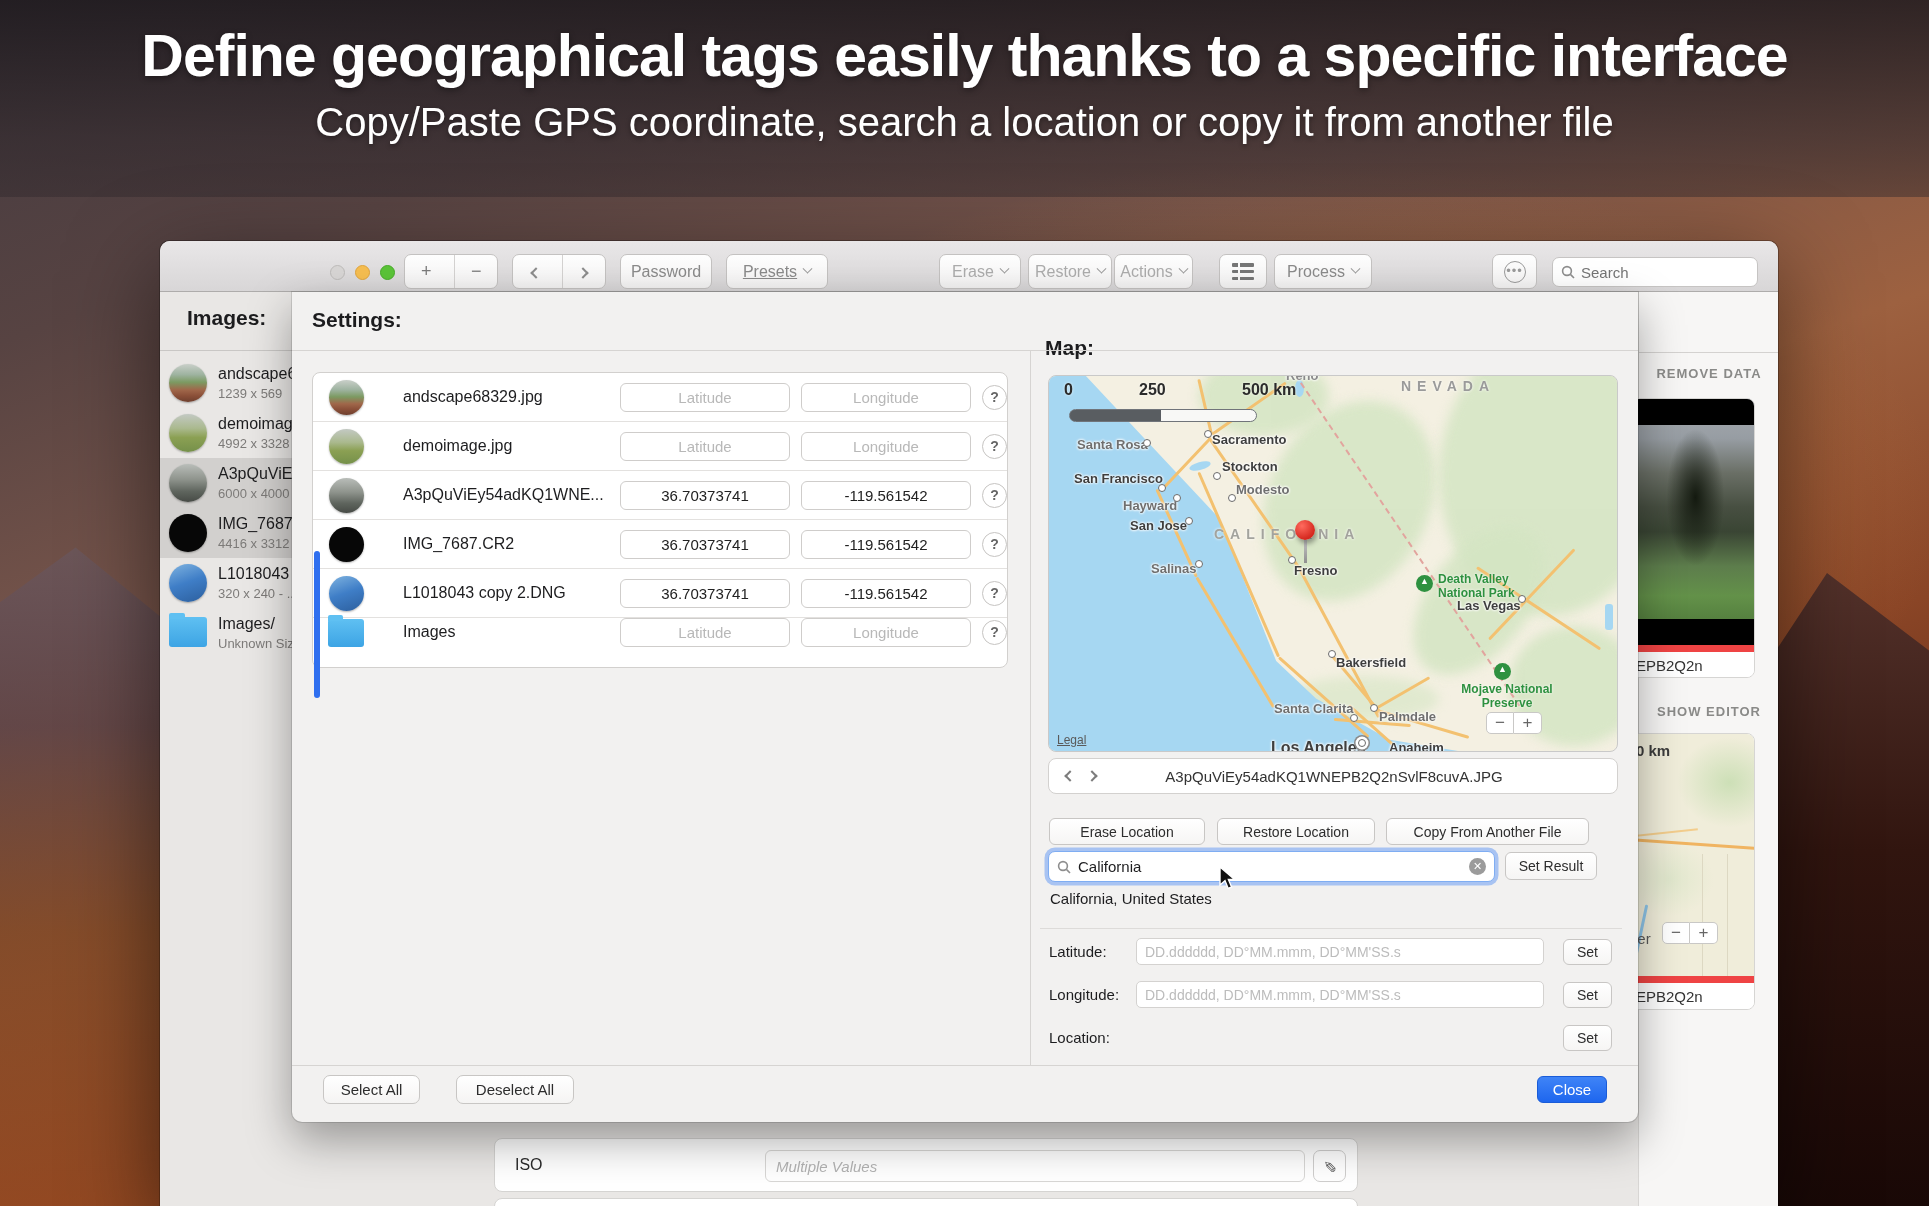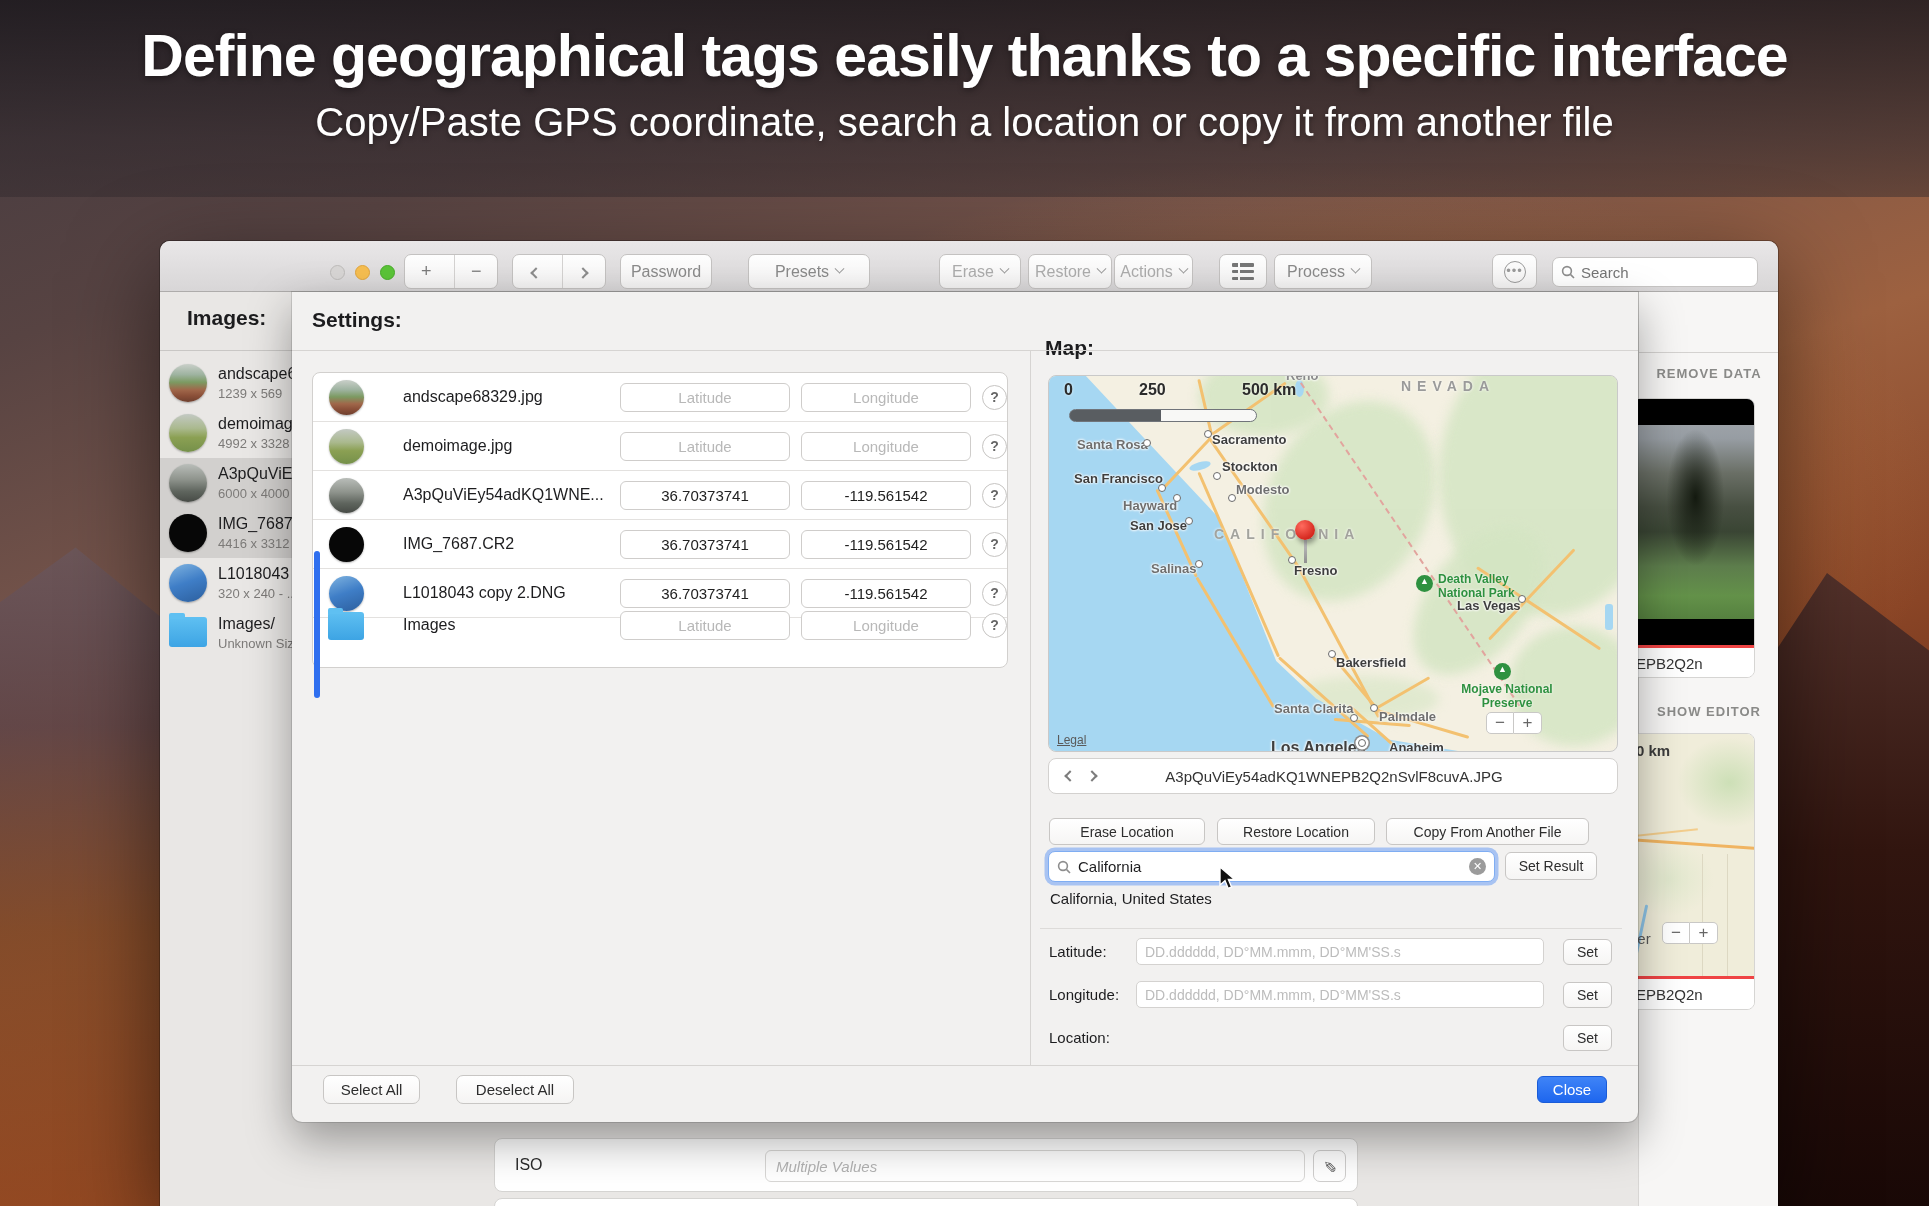--- a/index.html
+++ b/index.html
@@ -81,21 +81,21 @@
   .rpanel { position:absolute; left:1478px; top:51px; width:140px; height:914px; background:#f7f6f5; border-left:1px solid #d8d6d4; }
   .rpanel .divider { position:absolute; left:0; top:60px; width:140px; height:1px; background:#d4d2d0; }
   .rp-h { position:absolute; width:140px; text-align:center; font-size:13px; font-weight:bold; color:#8a8a88; letter-spacing:1px; }
   .rcard { position:absolute; left:-8px; width:124px; background:#fff; border:1px solid #d6d5d3; border-radius:8px; overflow:hidden; }
   .rphoto { height:246px; position:relative;
     background:
       radial-gradient(40px 95px at 52% 40%, rgba(16,22,12,.95), rgba(16,22,12,0) 72%),
       linear-gradient(180deg,#a6abb0 0%,#979da3 16%,#6a6f66 30%,#474f41 44%,#3a4534 54%,#5d7d4c 68%,#639149 80%,#55803f 90%,#46672f 100%); }
   .rphoto:before,.rphoto:after { content:""; position:absolute; left:0; width:100%; height:26px; background:#000; }
   .rphoto:before { top:0; } .rphoto:after { bottom:0; }
-  .rfile { height:33px; background:#fff; border-top:3px solid #ef4444; font-size:15px; color:#333;
+  .rfile { height:33px; background:#fff; border-top:7px solid #ef4444; font-size:15px; color:#333;
     display:flex; align-items:center; padding-left:4px; overflow:hidden; }
   .rmap { height:242px; position:relative; overflow:hidden;
     background:
       radial-gradient(70px 60px at 80% 20%, rgba(196,220,174,.8), rgba(196,220,174,0) 75%),
       radial-gradient(60px 50px at 30% 60%, rgba(214,228,196,.6), rgba(214,228,196,0) 75%),
       #f0edda; }
   .rmap .road { position:absolute; left:-4px; top:104px; width:140px; height:3px; background:#f0b461; transform:rotate(4deg); }
   .rmap .road2 { position:absolute; left:-4px; top:98px; width:70px; height:2px; background:#f3cd8c; transform:rotate(-6deg); }
   .rmap .riv { position:absolute; left:6px; top:170px; width:3px; height:70px; background:#8ec6ea; transform:rotate(12deg); border-radius:2px; }
   .rmap .grid-v { position:absolute; top:120px; width:1px; height:122px; background:#ddd8c2; }
@@ -219,21 +219,21 @@
     <div class="tl c3"></div>
     <div class="tbtn seg" style="left:244px; width:94px;">
       <span>+</span>
       <span>−</span>
     </div>
     <div class="tbtn seg" style="left:352px; width:94px;">
       <span><i class="chev l"></i></span>
       <span><i class="chev r"></i></span>
     </div>
     <div class="tbtn" style="left:460px; width:92px;">Password</div>
-    <div class="tbtn" style="left:588px; width:122px;">
+    <div class="tbtn" style="left:566px; width:102px;text-decoration:underline;">
       <span>Presets</span>
         <i class="chev d"></i>
     </div>
     <div class="tbtn dis" style="left:779px; width:82px;">
       <span>Erase</span>
         <i class="chev d"></i>
     </div>
     <div class="tbtn dis" style="left:868px; width:84px;">
       <span>Restore</span>
         <i class="chev d"></i>
@@ -380,21 +380,21 @@
         <div class="rline"></div>
       </div>
       <div class="trow" style="top:196px;">
         <span class="tthumb th-blue"></span>
         <span class="tname">L1018043 copy 2.DNG</span>
         <input class="coord lat" value="36.70373741" style="">
         <input class="coord lon" value="-119.561542" style="">
         <div class="helpb">?</div>
         <div class="rline"></div>
       </div>
-      <div class="trow" style="top:228px;">
+      <div class="trow" style="top:235px;">
         <span class="tfold"></span>
         <span class="tname">Images</span>
         <input class="coord lat" placeholder="Latitude" style="">
         <input class="coord lon" placeholder="Longitude" style="">
         <div class="helpb">?</div>
       </div>
       <div class="selbar"></div>
     </div>
 
     <div class="map-card">

